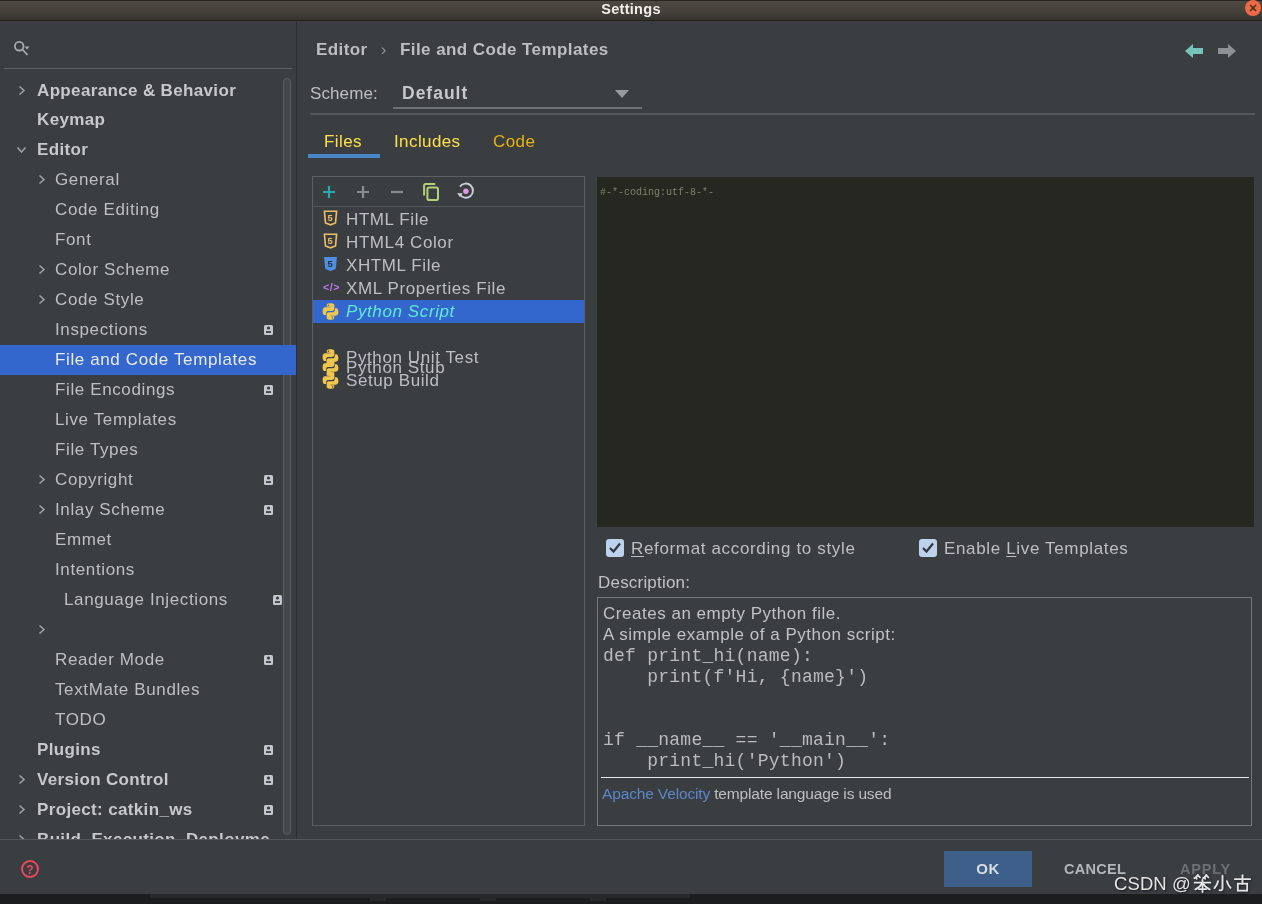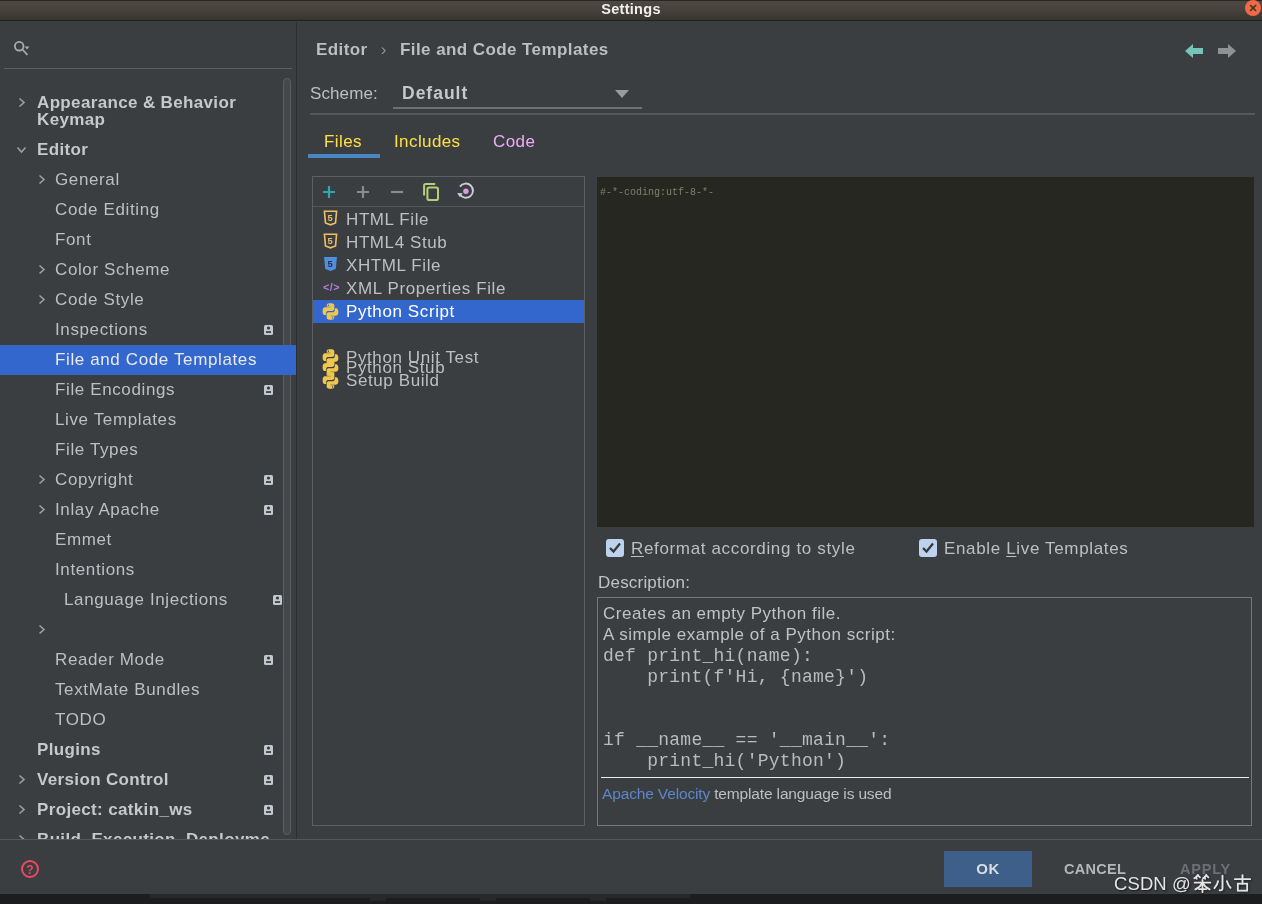--- a/index.html
+++ b/index.html
@@ -41,21 +41,21 @@
   #mainsep { left:310px; top:113px; width:945px; height:2px; background:#55585b; }
   .tab { position:absolute; top:132px; font-size:17px; color:#fde047; letter-spacing:0.4px; }
   #tab-underline { left:308px; top:154px; width:72px; height:4px; background:#4886c5; }
 
   
   #listpanel { left:312px; top:176px; width:273px; height:650px;
     border:1px solid #5d6063; background:#3b3e41; }
   #toolbar-sep { left:313px; top:206px; width:271px; height:1px; background:#53565a; }
   .lrow { position:absolute; left:313px; width:271px; height:23px; line-height:23px;
     font-size:17px; letter-spacing:0.6px; color:#bdbfc1; white-space:nowrap; }
-  .lrow.sel { background:#3467cd; color:#ffffff; }
+  .lrow.sel { background:#3467cd; color:#5eead4;font-style:italic; }
   .licon { position:absolute; left:9px; width:17px; height:17px; }
 
   
   #editor { left:597px; top:177px; width:657px; height:350px; background:#272722; }
   #editor-code { left:600px; top:187px; font-family:"Liberation Mono", monospace;
     font-size:10px; color:#7e8068; }
 
   
   .cbox { position:absolute; width:18px; height:18px; border-radius:3px; background:#bdd2ec; }
   .cbox svg { position:absolute; left:1px; top:1px; }
@@ -93,21 +93,21 @@
 <div class="abs" id="sidebar"></div>
 <svg class="abs" style="left:13px; top:40px;" width="18" height="19" viewBox="0 0 18 19">
   <circle cx="6.2" cy="6.2" r="4.3" fill="none" stroke="#a9acae" stroke-width="1.8"></circle>
   <line x1="9.5" y1="9.5" x2="14.5" y2="15" stroke="#a9acae" stroke-width="1.8"></line>
   <path d="M11.5 6.5 L16.5 6.5 L14 9.5 Z" fill="#a9acae"></path>
 </svg>
 <div class="abs" id="sidesep"></div>
 <div class="abs" id="vdivider"></div>
 <div class="abs" id="scrollbar"></div>
 <div id="tree">
-    <div class="trow" style="top:88px;">
+    <div class="trow" style="top:76px;">
       <svg class="chev" style="left:16px;" viewBox="0 0 11 11">
         <path d="M3.5 1.5 L8 5.5 L3.5 9.5" fill="none" stroke="#9da0a3" stroke-width="1.6"></path>
       </svg>
       <span style="position:absolute;left:37px;"><b>Appearance &amp; Behavior</b></span>
     </div>
     <div class="trow" style="top:105px;">
       <span style="position:absolute;left:37px;"><b>Keymap</b></span>
     </div>
     <div class="trow" style="top:135px;">
       <svg class="chev" style="left:16px;" viewBox="0 0 11 11">
@@ -172,21 +172,21 @@
       <svg class="gicon" viewBox="0 0 9 10">
         <rect x="0" y="0" width="9" height="10" rx="1.5" fill="#c2c8cd"></rect>
         <circle cx="4.5" cy="3" r="1.6" fill="#383b3e"></circle>
         <rect x="2" y="6.2" width="5" height="1.7" fill="#383b3e"></rect>
       </svg>
     </div>
     <div class="trow" style="top:495px;">
       <svg class="chev" style="left:36px;" viewBox="0 0 11 11">
         <path d="M3.5 1.5 L8 5.5 L3.5 9.5" fill="none" stroke="#9da0a3" stroke-width="1.6"></path>
       </svg>
-      <span style="position:absolute;left:55px;">Inlay Apache</span>
+      <span style="position:absolute;left:55px;">Inlay Scheme</span>
       <svg class="gicon" viewBox="0 0 9 10">
         <rect x="0" y="0" width="9" height="10" rx="1.5" fill="#c2c8cd"></rect>
         <circle cx="4.5" cy="3" r="1.6" fill="#383b3e"></circle>
         <rect x="2" y="6.2" width="5" height="1.7" fill="#383b3e"></rect>
       </svg>
     </div>
     <div class="trow" style="top:525px;">
       <span style="position:absolute;left:55px;">Emmet</span>
     </div>
     <div class="trow" style="top:555px;">
@@ -266,21 +266,21 @@
 </svg>
 
 <div class="abs" id="scheme-label">Scheme:</div>
 <div class="abs" id="scheme-value">Default</div>
 <div class="abs" id="combo-arrow"></div>
 <div class="abs" id="combo-line"></div>
 <div class="abs" id="mainsep"></div>
 
 <div class="tab" style="left:324px;">Files</div>
 <div class="tab" style="left:394px;">Includes</div>
-<div class="tab" style="left:493px; color:#f0abfc;">Code</div>
+<div class="tab" style="left:493px; color:#eab308;">Code</div>
 <div class="abs" id="tab-underline"></div>
 
 <div class="abs" id="listpanel"></div>
 <div id="toolbar">
     <svg class="abs" style="left:322px; top:185px;" width="14" height="14" viewBox="0 0 14 14">
       <path d="M7 1 V13 M1 7 H13" stroke="#2aa8b4" stroke-width="2.2"></path>
     </svg>
     <svg class="abs" style="left:356px; top:185px;" width="14" height="14" viewBox="0 0 14 14">
       <path d="M7 1 V13 M1 7 H13" stroke="#898c8f" stroke-width="2.2"></path>
     </svg>
@@ -304,21 +304,21 @@
         <path d="M2.2 1.4 H15.8 L14.6 14.4 L9 16.6 L3.4 14.4 Z" fill="none" stroke="#edbd68" stroke-width="1.8"></path>
         <text x="9" y="12.8" font-size="10.5" font-weight="bold" fill="#edbd68" text-anchor="middle" font-family="Liberation Sans">5</text>
       </svg>
       <span style="position:absolute;left:33px;">HTML File</span>
     </div>
     <div class="lrow" style="top:231px;">
       <svg class="licon" style="top:2px;" width="18" height="19" viewBox="0 0 18 19">
         <path d="M2.2 1.4 H15.8 L14.6 14.4 L9 16.6 L3.4 14.4 Z" fill="none" stroke="#edbd68" stroke-width="1.8"></path>
         <text x="9" y="12.8" font-size="10.5" font-weight="bold" fill="#edbd68" text-anchor="middle" font-family="Liberation Sans">5</text>
       </svg>
-      <span style="position:absolute;left:33px;">HTML4 Stub</span>
+      <span style="position:absolute;left:33px;">HTML4 Color</span>
     </div>
     <div class="lrow" style="top:254px;">
       <svg class="licon" style="top:2px;" width="18" height="19" viewBox="0 0 18 19">
         <path d="M1.8 1.2 H16.2 L14.9 14.6 L9 16.9 L3.1 14.6 Z" fill="#4f8fe3"></path>
         <text x="9" y="12.8" font-size="10.5" font-weight="bold" fill="#2c3033" text-anchor="middle" font-family="Liberation Sans">5</text>
       </svg>
       <span style="position:absolute;left:33px;">XHTML File</span>
     </div>
     <div class="lrow" style="top:277px;">
       <svg class="licon" style="top:2px; width:19px;" width="19" height="19" viewBox="0 0 19 19">

